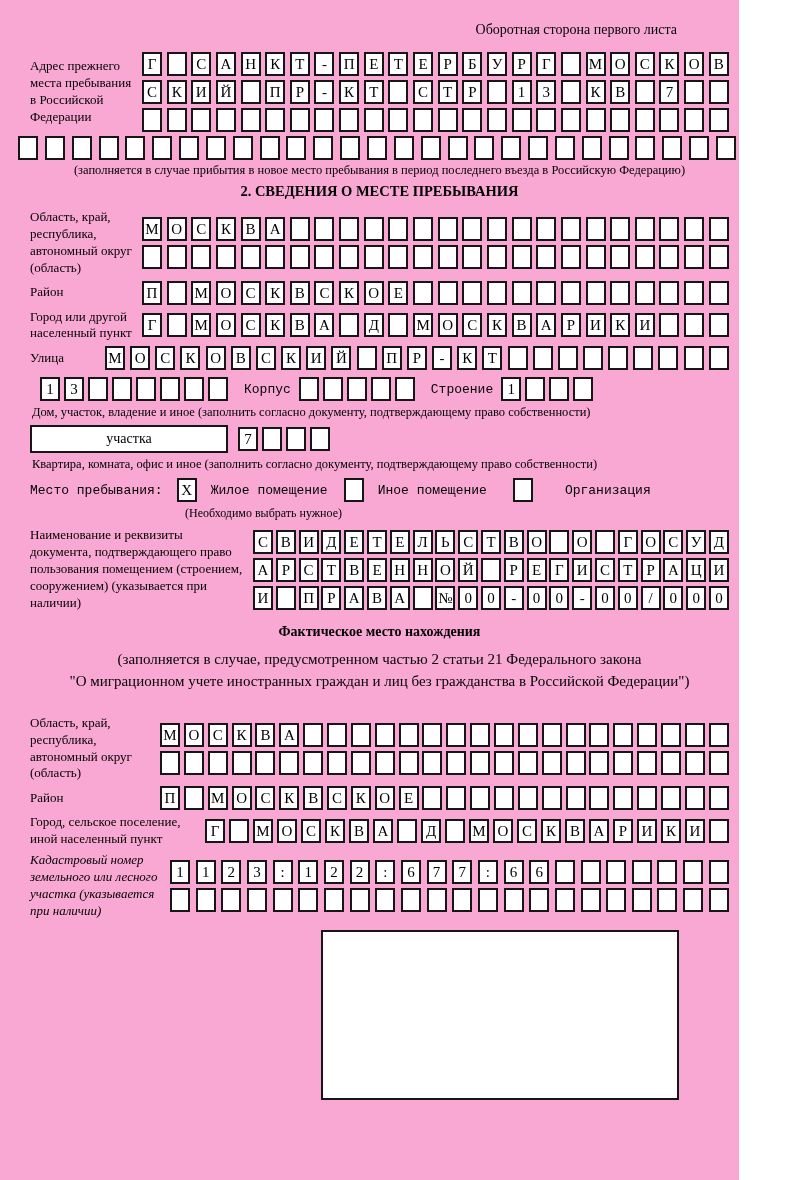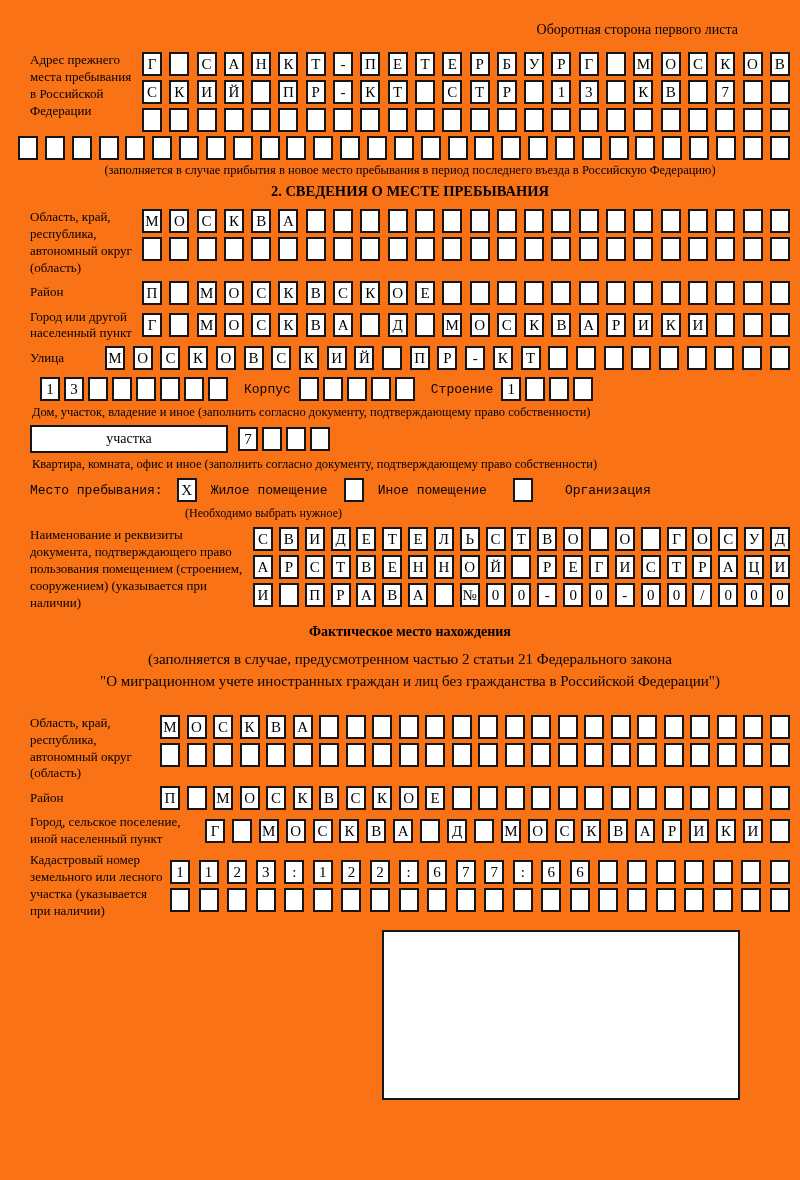--- a/index.html
+++ b/index.html
@@ -1,32 +1,32 @@
 <!DOCTYPE html>
 <html><head>
 <meta charset="utf-8">
 <style>
   * { box-sizing: border-box; margin: 0; padding: 0; }
   html, body { background: #fff; }
   .page {
-    width: 800px; height: 1180px;
+    width: 739px; height: 1180px;
     padding: 6px 10px 0 30px;
     font-family: "Liberation Serif", "DejaVu Serif", serif;
-    color: #000; background: #f97316; overflow: hidden;
+    color: #000; background: #f9a8d4; overflow: hidden;
     position: relative;
   }
   .header-note { text-align: right; margin: 16px 52px 14px 0; font-size: 14px; }
 
-  .block { display: flex; align-items: flex-start; margin-bottom: 4px; }
+  .block { display: flex; align-items: center; margin-bottom: 4px; }
   .block.vcenter { align-items: center; }
   .label { font-size: 13px; line-height: 1.3; padding-right: 6px; flex: none; }
   .w75  { width: 75px; }
   .w112 { width: 112px; }
   .w130 { width: 130px; }
-  .w140 { width: 140px; }
+  .w140 { width: 140px; font-style: italic; }
   .w175 { width: 175px; }
   .w223 { width: 223px; }
 
   .rows { flex: 1; display: flex; flex-direction: column; gap: 4px; min-width: 0; }
   .boxrow { display: flex; justify-content: space-between; width: 100%; }
   .rows .boxrow { flex: none; }
   .block > .boxrow { flex: 1; width: auto; }
 
   .cbox {
     width: 20px; height: 24px; flex: none; display: block;

